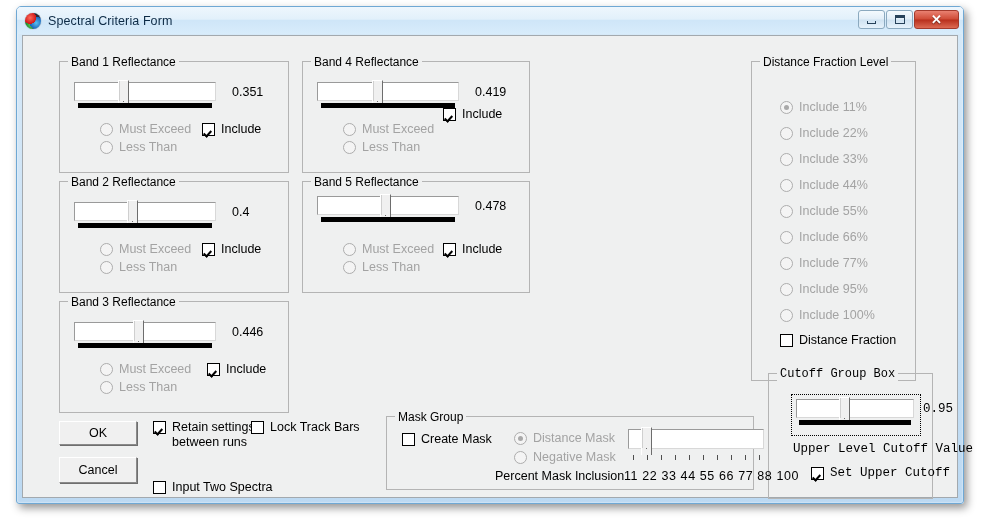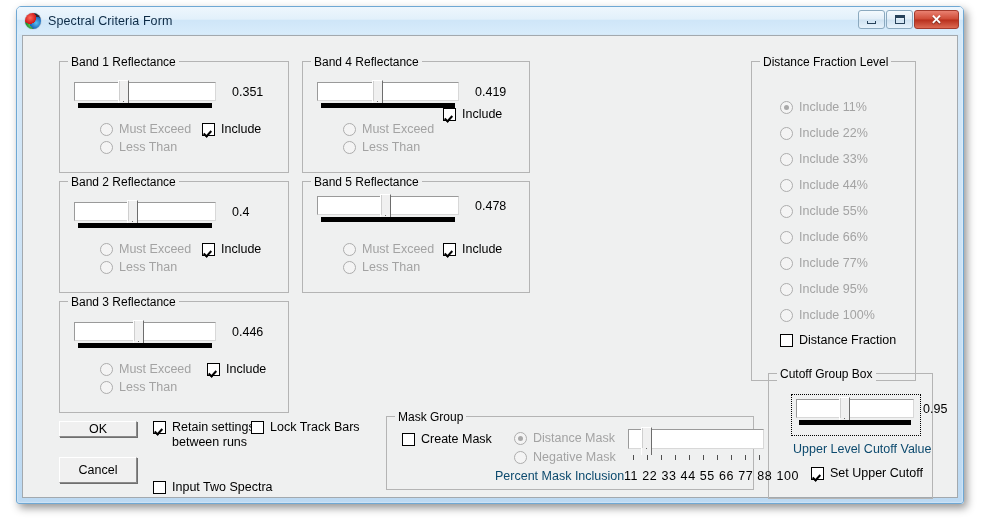--- a/index.html
+++ b/index.html
@@ -199,21 +199,21 @@
     border-top-color: #ffffff;
     border-left-color: #ffffff;
     box-shadow: 1px 1px 0 #6f6f6f;
     font-size: 12.5px; color: #000;
     display: flex; align-items: center; justify-content: center;
     font-family: "Liberation Sans", sans-serif;
   }
 
   .static-lbl {
     position: absolute;
-    font-size: 12.5px; color: #0c4a6e;
+    font-size: 12.5px; color: #000000;
     white-space: nowrap;
   }
   .tick-labels {
     position: absolute;
     font-size: 12.5px; color: #000;
     white-space: nowrap; letter-spacing: .6px;
   }
 </style>
 </head>
 <body>
@@ -385,21 +385,21 @@
         <span class="circ"></span>
         <span class="lbl">Include 100%</span>
       </div>
 
       <div class="cb" style="left:28px; top:271px;">
         <span class="box"></span>
         <span class="lbl">Distance Fraction</span>
       </div>
     </div>
 
-    <div class="group" style="left:745px; top:337px; width:165px; height:126px;">
+    <div class="group" style="left:745px; top:337px; width:165px; height:126px;font-family:Liberation Mono, monospace;">
       <div class="legend">Cutoff Group Box</div>
 
       <div class="focus-rect" style="left:22px; top:20px; width:130px; height:42px;"></div>
       <div class="trackbar" style="left:27px; top:25px; width:118px;">
         <div class="tb-track" style="width:118px;"></div>
         <div class="tb-thumb" style="left:43px; top:-2px;"></div>
         <div class="tb-bar" style="left:3px; top:21px; width:112px;"></div>
       </div>
       <div class="tb-value" style="left:154px; top:28px;">0.95</div>
 
@@ -442,21 +442,21 @@
             <i style="left:103px"></i>
           <i style="left:117px"></i>
             <i style="left:131px"></i>
         </div>
       </div>
 
       <div class="static-lbl" style="left:108px; top:52px;">Percent Mask Inclusion</div>
       <div class="tick-labels" style="left:237px; top:52px;">11 22 33 44 55 66 77 88 100</div>
     </div>
 
-    <div class="pbtn" style="left:36px; top:385px; width:78px; height:16px;">OK</div>
+    <div class="pbtn" style="left:36px; top:385px; width:78px; height:24px;">OK</div>
     <div class="pbtn" style="left:36px; top:421px; width:78px; height:26px;">Cancel</div>
 
     <div class="cb checked" style="left:130px; top:384px; width:110px;">
       <span class="box"></span>
       <span class="lbl wrap" style="width:92px;">Retain settings between runs</span>
     </div>
 
     <div class="cb" style="left:228px; top:384px;">
       <span class="box"></span>
       <span class="lbl">Lock Track Bars</span>

